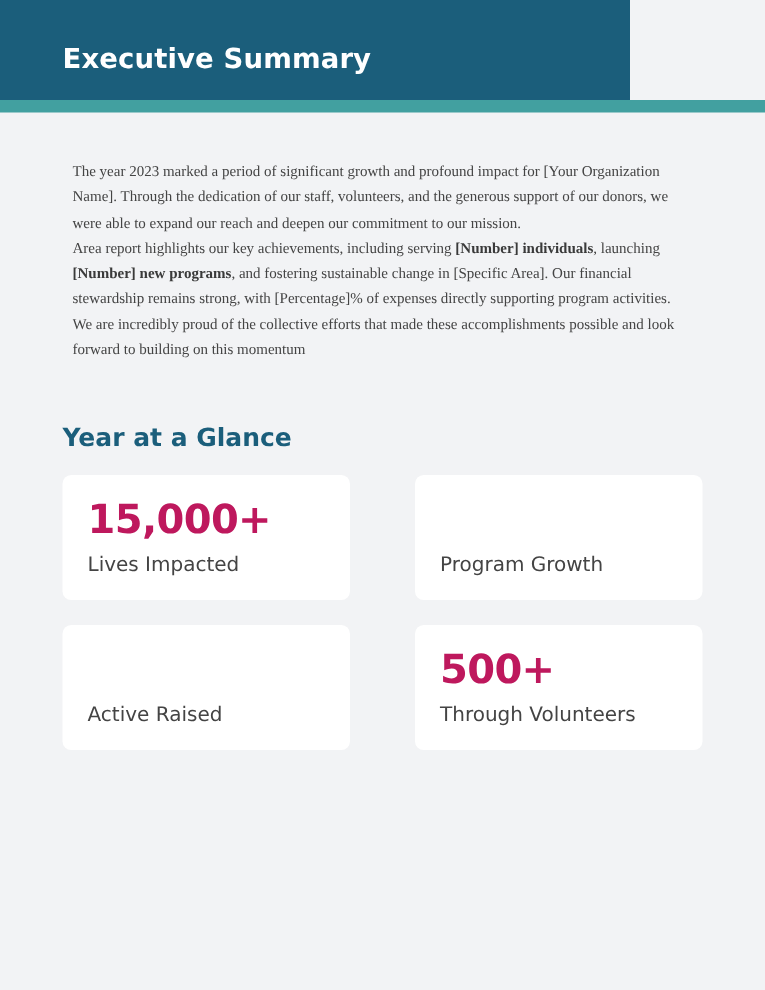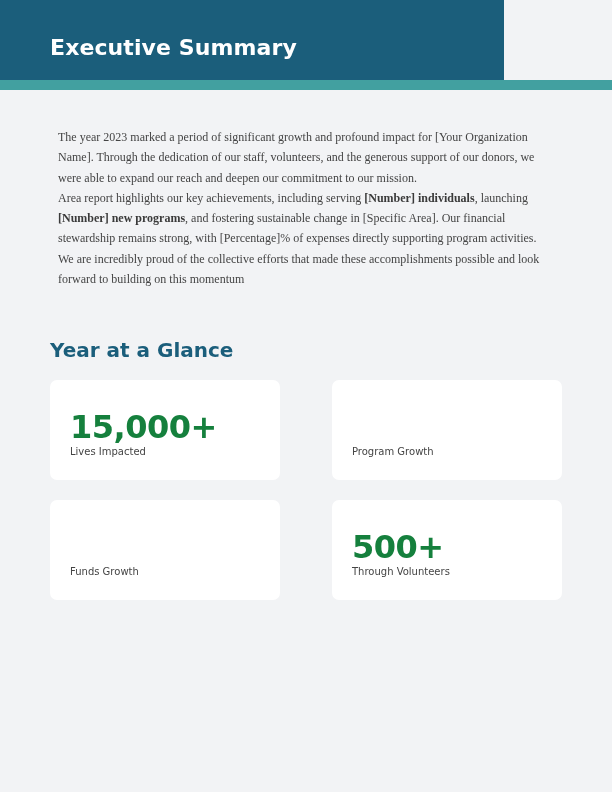--- a/index.html
+++ b/index.html
@@ -74,34 +74,34 @@
       position: absolute;
       width: 230px;
       height: 100px;
       background: #ffffff;
       border-radius: 7px;
       box-sizing: border-box;
     }
     .card .value {
       position: absolute;
       left: 20px;
-      top: 26px;
+      top: 14px;
       font-family: "DejaVu Sans", sans-serif;
       font-weight: bold;
       font-size: 32px;
       line-height: 42px;
-      color: #15803d;
+      color: #be185d;
       letter-spacing: -0.5px;
     }
     .card .label {
       position: absolute;
       left: 20px;
       top: 63px;
       font-family: "DejaVu Sans", sans-serif;
-      font-size: 10px;
+      font-size: 16px;
       line-height: 18px;
       color: #444444;
     }
     .c1 { left: 50px;  top: 380px; }
     .c2 { left: 332px; top: 380px; }
     .c3 { left: 50px;  top: 500px; }
     .c4 { left: 332px; top: 500px; }
   </style>
 </head>
 <body>
@@ -120,18 +120,18 @@
 <h2 class="section-title">Year at a Glance</h2>
 
 <div class="card c1">
   <div class="value">15,000+</div>
   <div class="label">Lives Impacted</div>
 </div>
 <div class="card c2">
   <div class="label">Program Growth</div>
 </div>
 <div class="card c3">
-  <div class="label">Funds Growth</div>
+  <div class="label">Active Raised</div>
 </div>
 <div class="card c4">
   <div class="value">500+</div>
   <div class="label">Through Volunteers</div>
 </div>
 
 </body></html>

